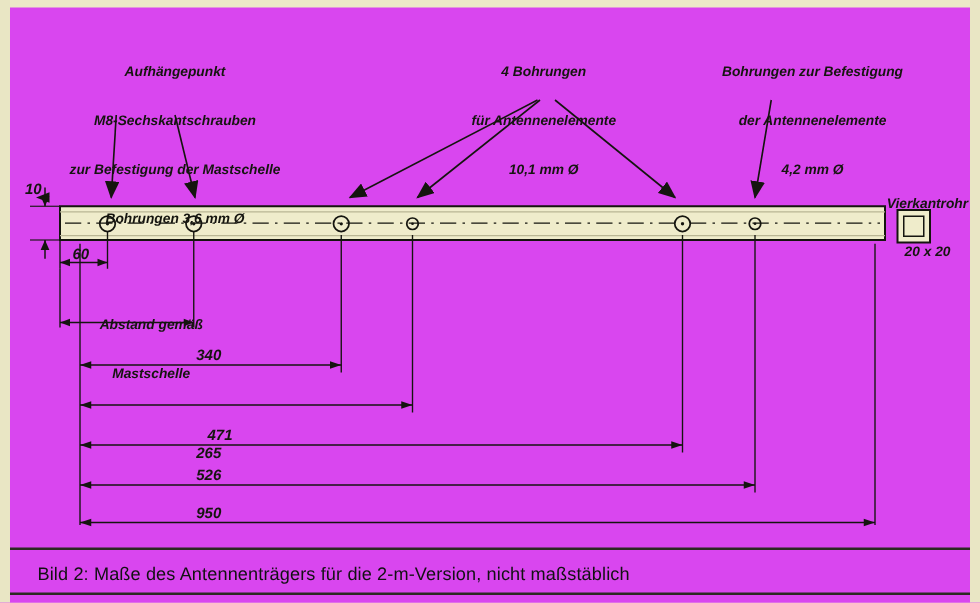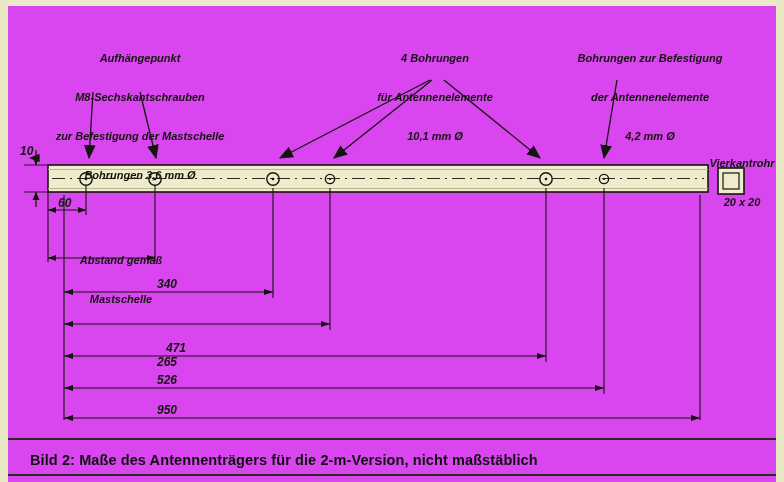--- a/index.html
+++ b/index.html
@@ -31,21 +31,21 @@
   .ann-left{text-align:center;}
   .dim{
     font-style:italic;
     font-weight:bold;
     font-size:12px;
   }
   .caption{
     position:absolute;
     left:30px;top:452px;
     font-size:14.5px;
-    font-weight:bold;
+    font-weight:normal;
     color:#111;
     letter-spacing:0.1px;
   }
   .capline{position:absolute;left:8px;top:438px;width:768px;height:2px;background:#2a2a22;}
   .botline{position:absolute;left:8px;top:474px;width:768px;height:1.5px;background:#2a2a22;}
   .sidebar-l{position:absolute;left:0;top:0;width:8px;height:482px;background:#e9e6c4;}
   .sidebar-r{position:absolute;right:0;top:0;width:8px;height:482px;background:#e9e6c4;}
   .topband{position:absolute;left:0;top:0;width:784px;height:6px;background:#eceac8;}
 </style>
 </head>

